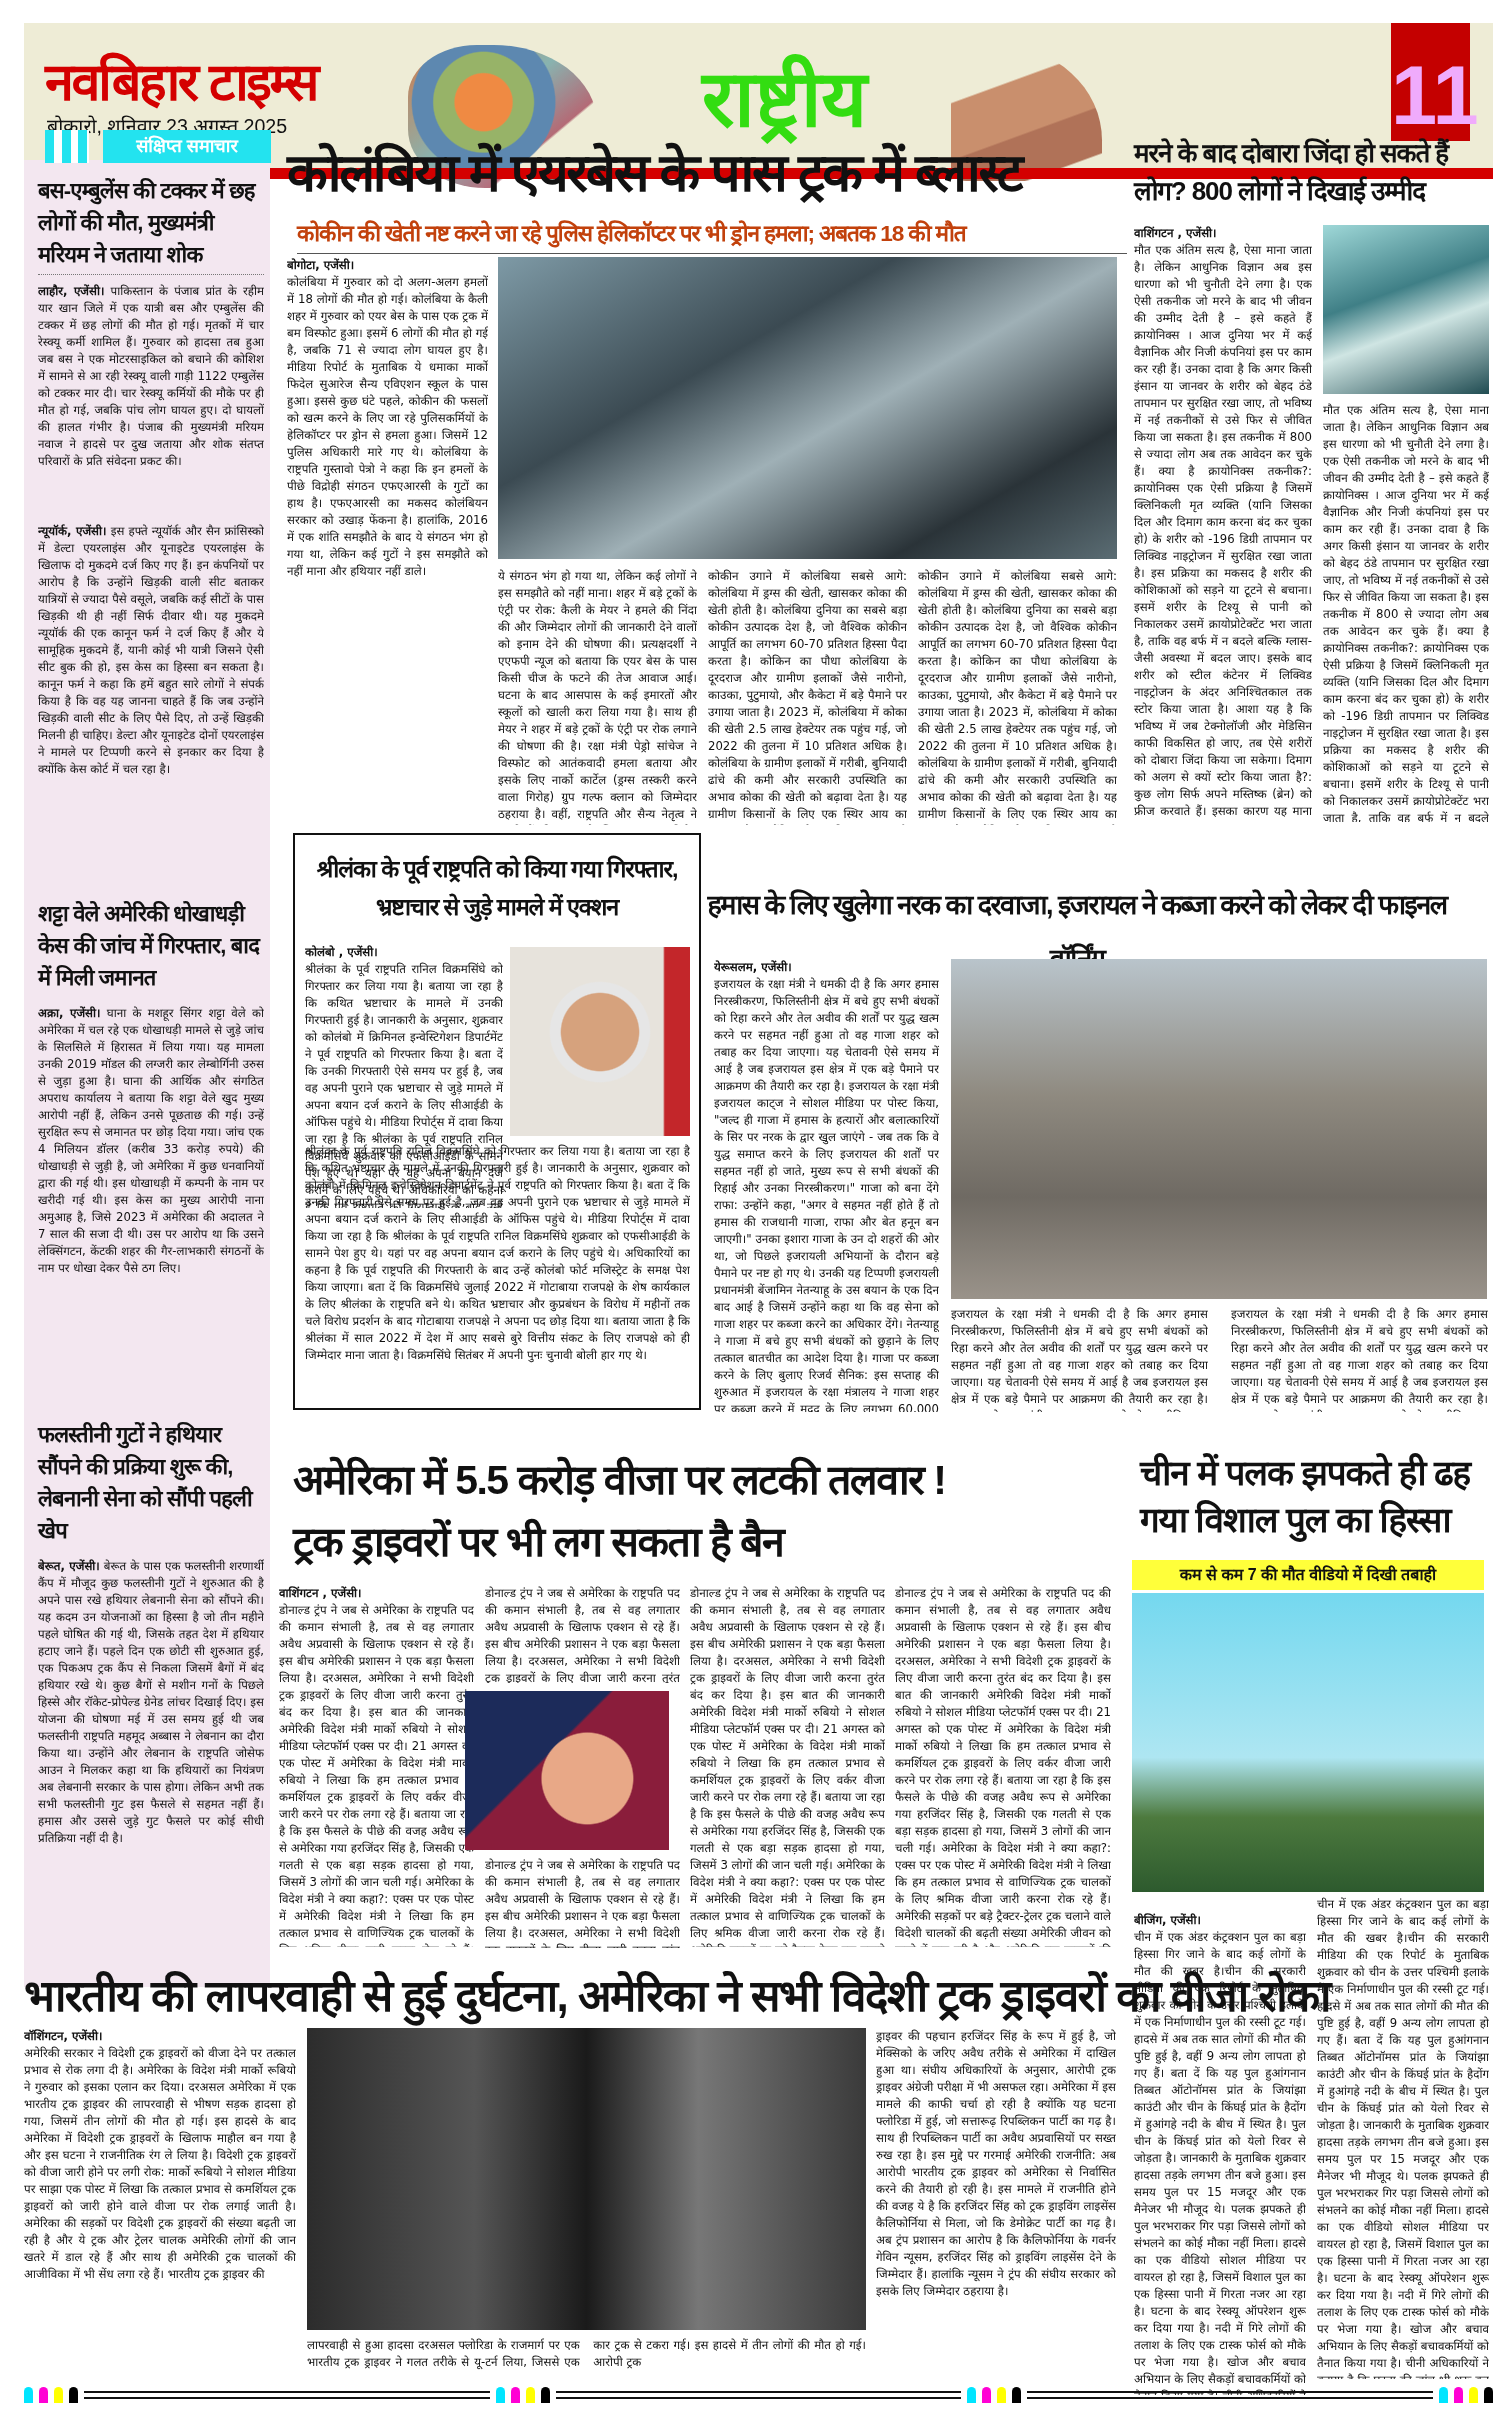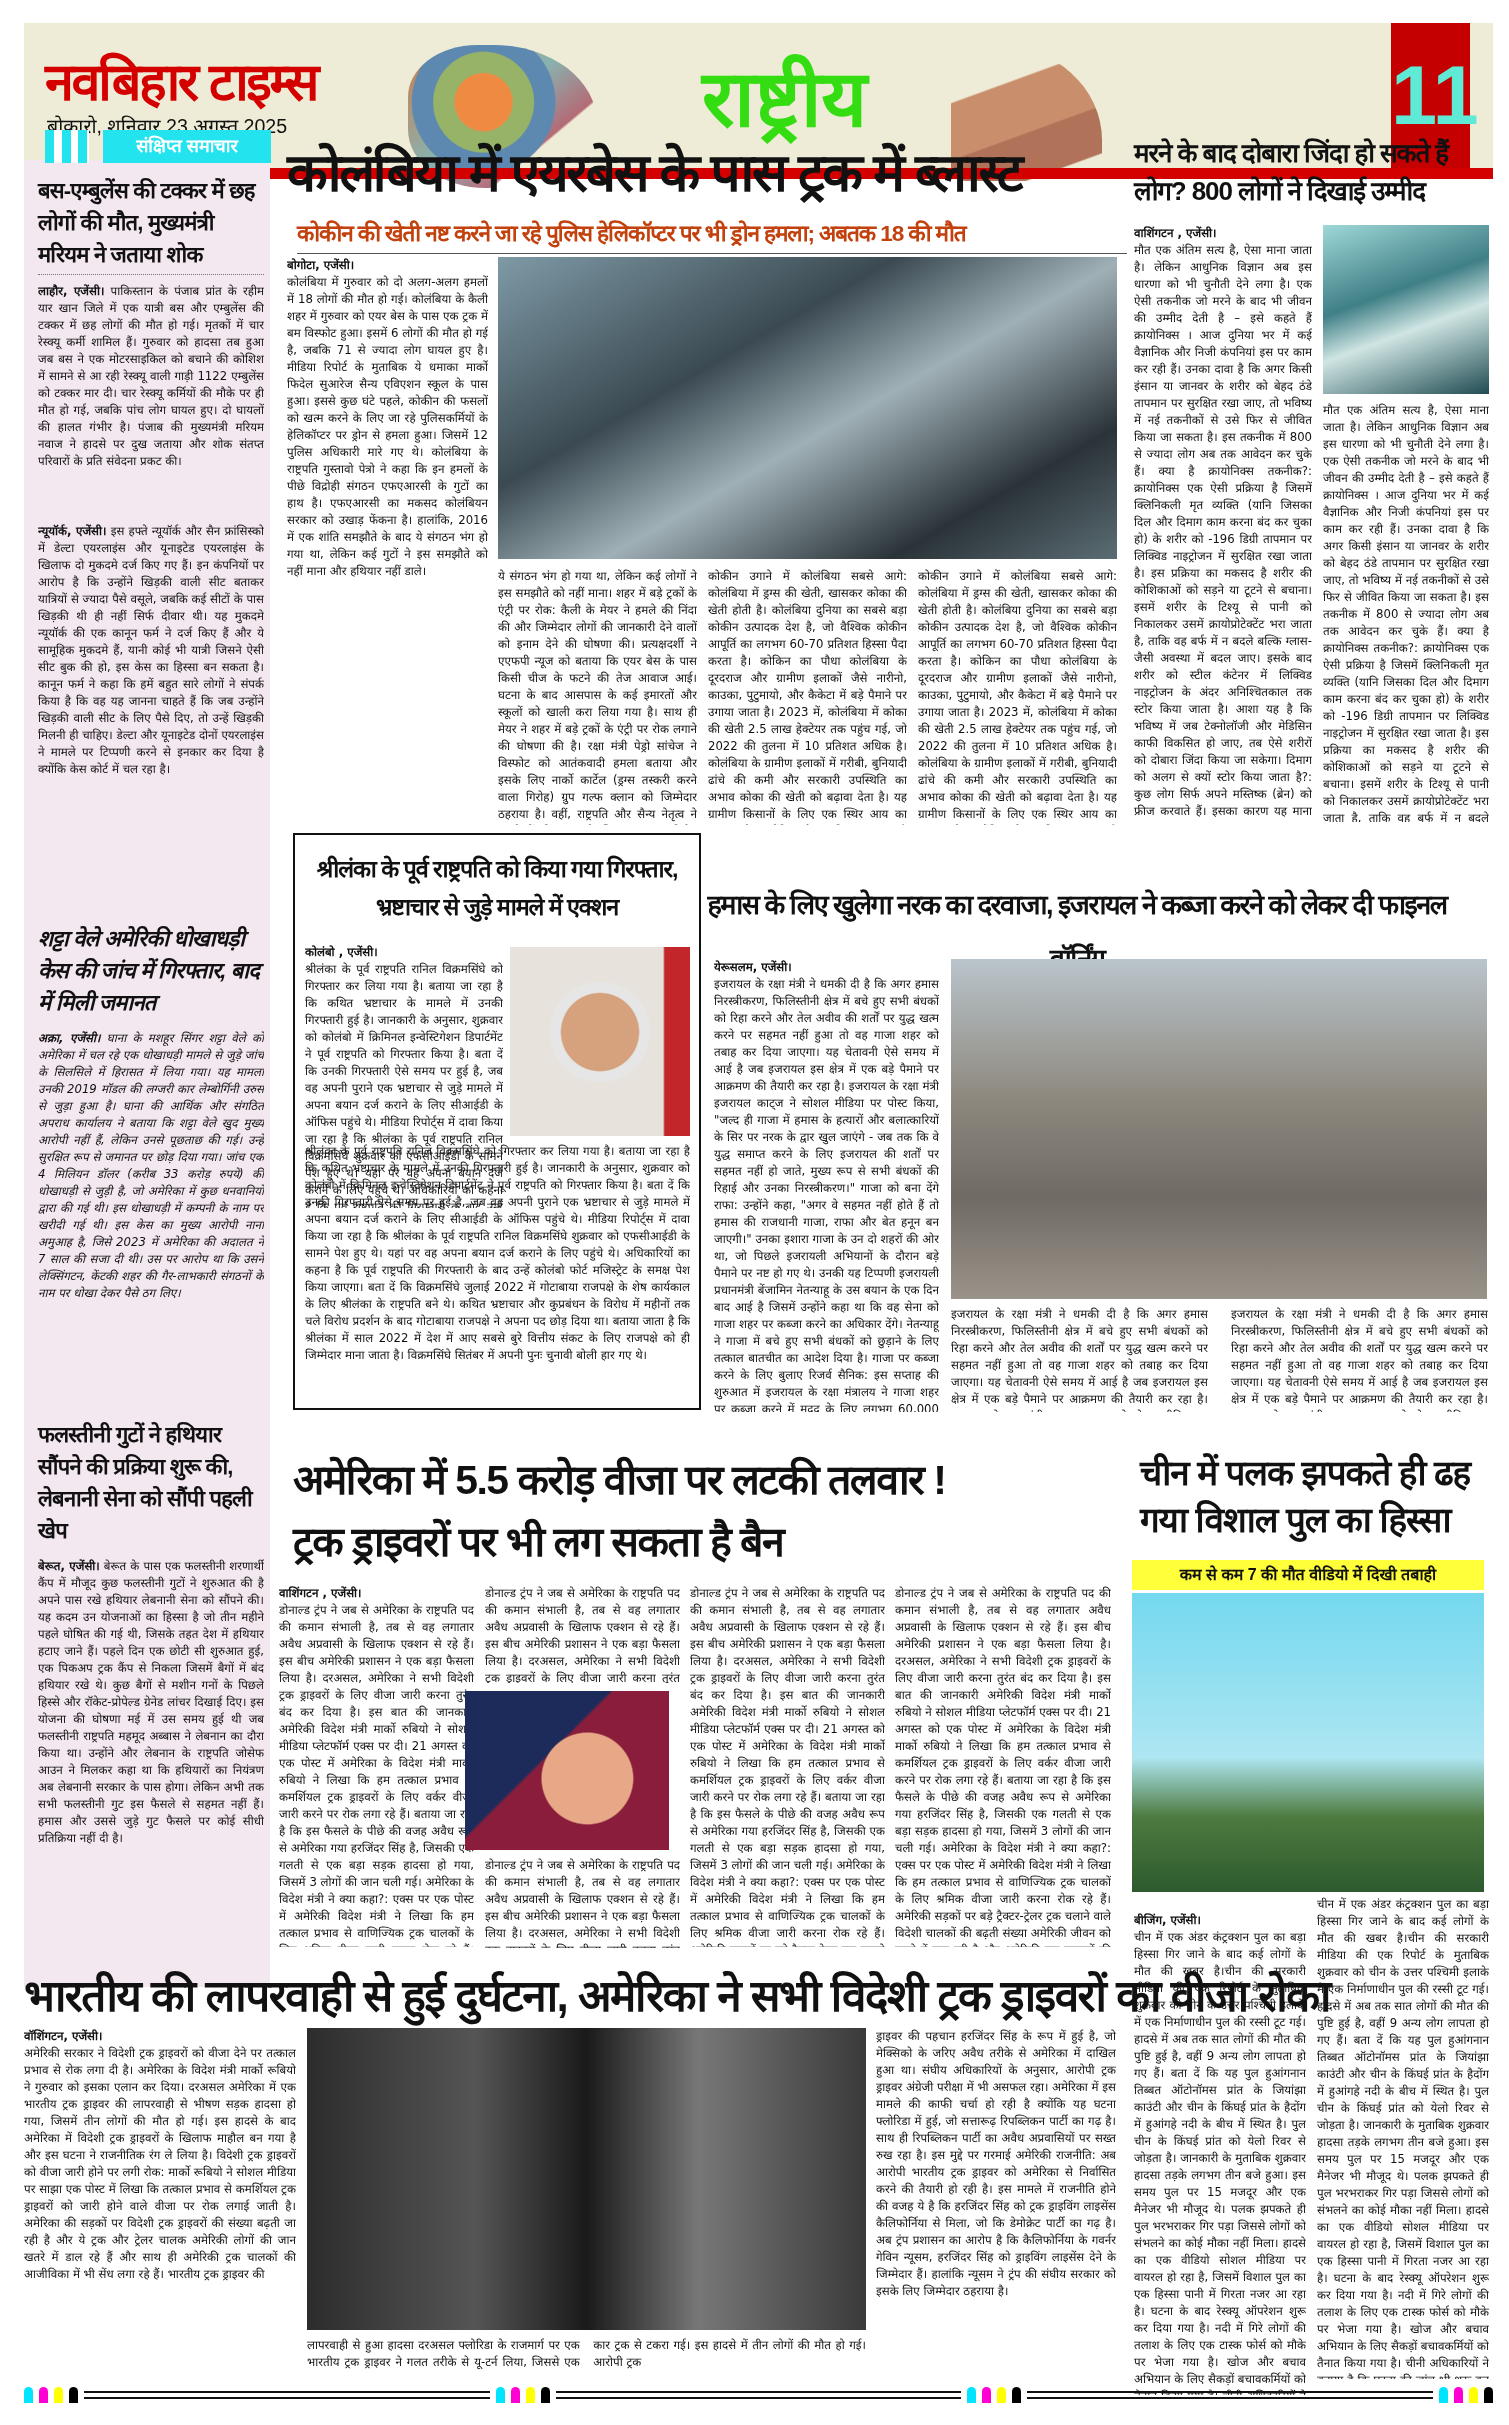--- a/index.html
+++ b/index.html
@@ -5,21 +5,21 @@
   * { box-sizing: border-box; margin: 0; padding: 0; }
   body { width: 1510px; height: 2426px; background: #fff; font-family: "DejaVu Sans", sans-serif; color: #111; position: relative; overflow: hidden; }
   .abs { position: absolute; }
   .masthead { left: 24px; top: 22.6px; width: 1469px; height: 151px; background: #eeecd6; }
   .masthead-red { left: 24px; top: 168px; width: 1469px; height: 10.6px; background: #d40000; }
   .brand { left: 45px; top: 44px; font-size: 52px; font-weight: bold; color: #d40000; font-family: "Liberation Sans", sans-serif; letter-spacing: -2.3px; }
   .dateline { left: 47px; top: 112px; font-size: 19.6px; color: #111; font-family: "Liberation Sans", sans-serif; }
   .map-art { left: 408px; top: 45px; width: 189px; height: 143px; background: radial-gradient(circle at 40% 40%, #f07a2a 0 20%, #8a5 21% 35%, #47a 36% 50%, transparent 51%), linear-gradient(140deg, #c63 0%, #7aa 45%, #a56 70%, transparent 71%); border-radius: 40% 60% 50% 45%; opacity: .85; }
   .section { left: 702px; top: 42px; font-size: 79px; font-weight: bold; color: #33dd11; font-family: "Liberation Sans", sans-serif; }
   .statue { left: 951px; top: 45px; width: 151px; height: 136px; background: linear-gradient(160deg, transparent 30%, #c98f6d 31% 60%, #b07258 61% 85%, transparent 86%); border-radius: 30% 70% 10% 10%; }
-  .pagenum { left: 1391px; top: 22.6px; width: 79px; height: 145px; background: #c40000; color: #5eead4; font-size: 83px; font-weight: bold; line-height: 145px; font-family: "Liberation Sans", sans-serif; }
+  .pagenum { left: 1391px; top: 22.6px; width: 79px; height: 118px; background: #c40000; color: #f0abfc; font-size: 83px; font-weight: bold; line-height: 145px; font-family: "Liberation Sans", sans-serif; }
 
   .sidebar { left: 24px; top: 160px; width: 246px; height: 1827px; background: #f3e7f0; }
   .brief-bars { left: 45px; top: 130px; width: 44px; height: 33px; background: repeating-linear-gradient(90deg, #23e3ef 0 9px, #fff 9px 16.6px); }
   .brief-label { left: 103px; top: 130px; width: 168px; height: 33px; background: #23e3ef; color: #fff; font-weight: bold; font-size: 18px; text-align: center; line-height: 33px; font-family: "Liberation Sans", sans-serif; }
 
   .side-head { font-family: "Liberation Sans", sans-serif; font-weight: bold; font-size: 22px; line-height: 32px; color: #111; letter-spacing: -0.8px; border-bottom: 1.5px dotted #777; padding-bottom: 3px; }
   .body-text { font-family: "DejaVu Sans", sans-serif; font-size: 11.7px; line-height: 17px; text-align: justify; color: #111; }
   .dl { font-weight: bold; }
 
   .lead-head { left: 287px; top: 134px; width: 830px; font-size: 53px; font-weight: bold; font-family: "Liberation Sans", sans-serif; letter-spacing: -2.3px; white-space: nowrap; }
@@ -71,21 +71,21 @@
   </div>
 </div>
 
 <div class="abs" style="left:38px; top:515px; width:226px;">
   <div class="body-text" style="margin-top:7.5px; height:291px; overflow:hidden;">
     <span class="dl">न्यूयॉर्क, एजेंसी।</span>
     <span>इस हफ्ते न्यूयॉर्क और सैन फ्रांसिस्को में डेल्टा एयरलाइंस और यूनाइटेड एयरलाइंस के खिलाफ दो मुकदमे दर्ज किए गए हैं। इन कंपनियों पर आरोप है कि उन्होंने खिड़की वाली सीट बताकर यात्रियों से ज्यादा पैसे वसूले, जबकि कई सीटों के पास खिड़की थी ही नहीं सिर्फ दीवार थी। यह मुकदमे न्यूयॉर्क की एक कानून फर्म ने दर्ज किए हैं और ये सामूहिक मुकदमे हैं, यानी कोई भी यात्री जिसने ऐसी सीट बुक की हो, इस केस का हिस्सा बन सकता है। कानून फर्म ने कहा कि हमें बहुत सारे लोगों ने संपर्क किया है कि वह यह जानना चाहते हैं कि जब उन्होंने खिड़की वाली सीट के लिए पैसे दिए, तो उन्हें खिड़की मिलनी ही चाहिए। डेल्टा और यूनाइटेड दोनों एयरलाइंस ने मामले पर टिप्पणी करने से इनकार कर दिया है क्योंकि केस कोर्ट में चल रहा है।</span>
   </div>
 </div>
 
-<div class="abs" style="left:38px; top:923px; width:226px;font-style:italic;">
+<div class="abs" style="left:38px; top:898px; width:226px;">
   <div class="side-head" style="border-bottom:none;">शट्टा वेले अमेरिकी धोखाधड़ी केस की जांच में गिरफ्तार, बाद में मिली जमानत</div>
   <div class="body-text" style="margin-top:7.5px; height:359px; overflow:hidden;">
     <span class="dl">अक्रा, एजेंसी।</span>
     <span>घाना के मशहूर सिंगर शट्टा वेले को अमेरिका में चल रहे एक धोखाधड़ी मामले से जुड़े जांच के सिलसिले में हिरासत में लिया गया। यह मामला उनकी 2019 मॉडल की लग्जरी कार लेम्बोर्गिनी उरुस से जुड़ा हुआ है। घाना की आर्थिक और संगठित अपराध कार्यालय ने बताया कि शट्टा वेले खुद मुख्य आरोपी नहीं हैं, लेकिन उनसे पूछताछ की गई। उन्हें सुरक्षित रूप से जमानत पर छोड़ दिया गया। जांच एक 4 मिलियन डॉलर (करीब 33 करोड़ रुपये) की धोखाधड़ी से जुड़ी है, जो अमेरिका में कुछ धनवानियों द्वारा की गई थी। इस धोखाधड़ी में कम्पनी के नाम पर खरीदी गई थी। इस केस का मुख्य आरोपी नाना अमुआह है, जिसे 2023 में अमेरिका की अदालत ने 7 साल की सजा दी थी। उस पर आरोप था कि उसने लेक्सिंगटन, केंटकी शहर की गैर-लाभकारी संगठनों के नाम पर धोखा देकर पैसे ठग लिए।</span>
   </div>
 </div>
 
 <div class="abs" style="left:38px; top:1419px; width:226px;">
   <div class="side-head" style="border-bottom:none;">फलस्तीनी गुटों ने हथियार सौंपने की प्रक्रिया शुरू की, लेबनानी सेना को सौंपी पहली खेप</div>
   <div class="body-text" style="margin-top:7.5px; height:400px; overflow:hidden;">

